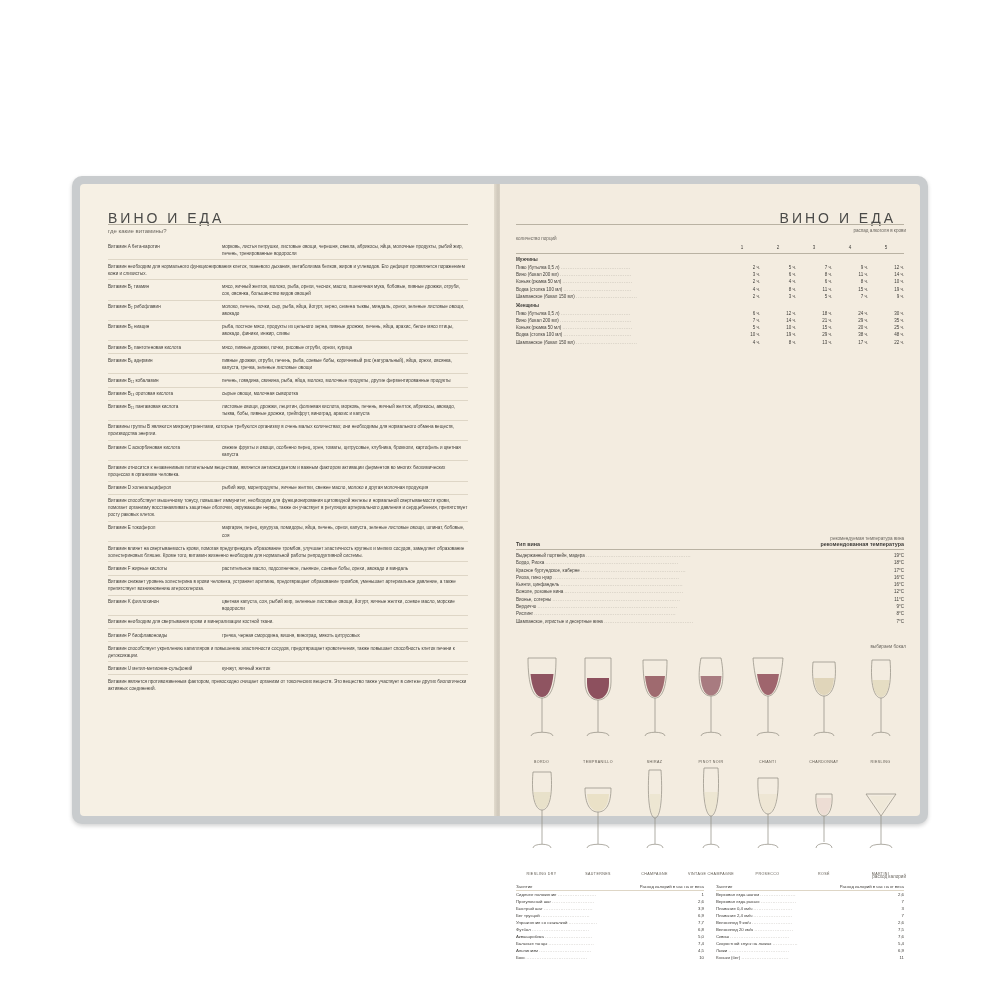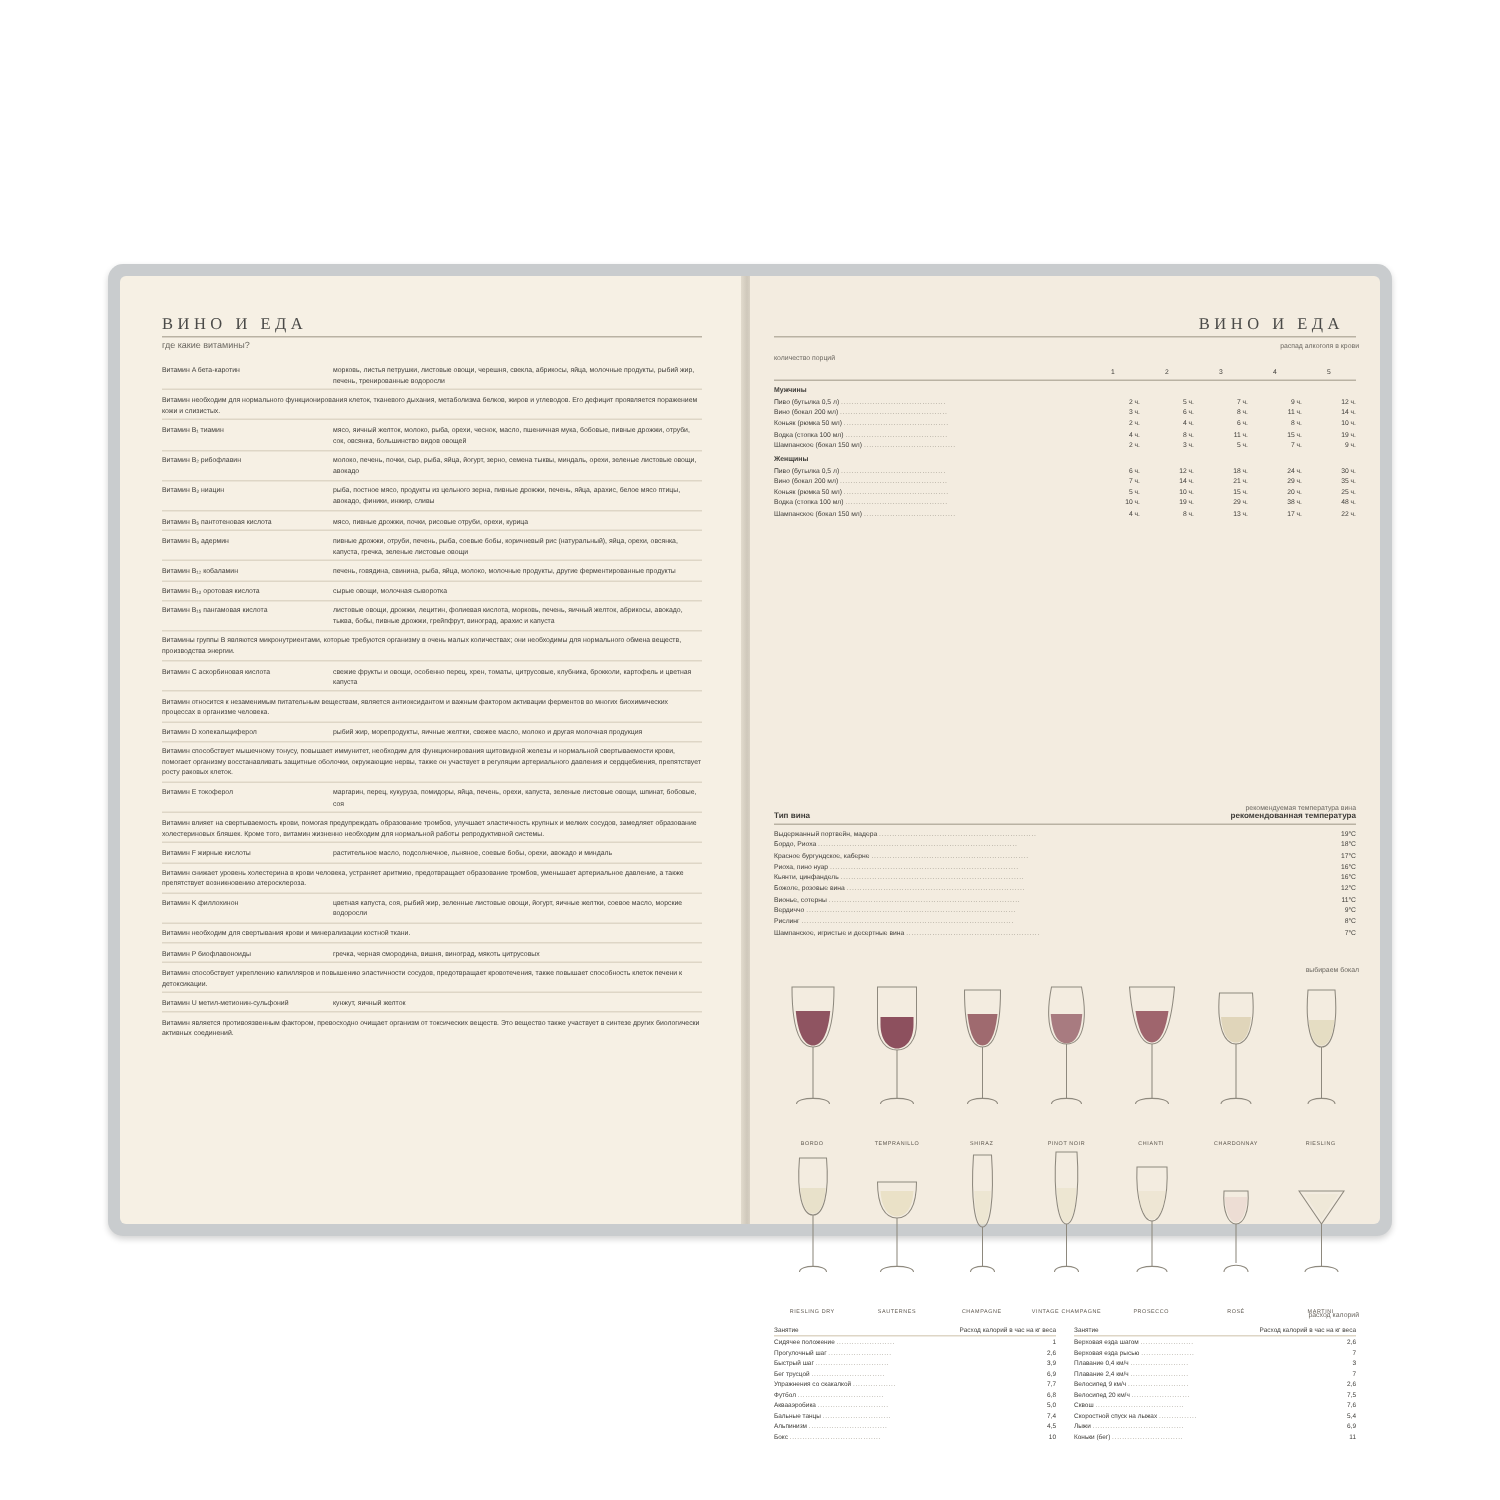--- a/index.html
+++ b/index.html
@@ -6,21 +6,21 @@
   body{width:1000px;height:1000px;font-family:"Liberation Sans",sans-serif;}
   .stage{position:relative;width:1000px;height:1000px;}
   .book{position:absolute;left:72px;top:176px;width:856px;height:648px;
         background:#c9ccce;border-radius:10px;box-shadow:0 2px 4px rgba(0,0,0,.18);}
   .page{position:absolute;top:8px;height:632px;background:#f6f0e4;}
   .page.left{left:8px;width:416px;border-radius:4px 0 0 4px;}
   .page.right{left:428px;width:420px;border-radius:0 4px 4px 0;}
   .page.right{background:#f3ece0;}
   .gutter{position:absolute;left:422px;top:8px;width:8px;height:632px;
           background:linear-gradient(90deg,#e2dbcd,#cfc8bb,#e2dbcd);}
-  .hdr{font-size:11px;letter-spacing:3px;color:#4a4a48;font-family:Liberation Serif, serif;}
+  .hdr{font-size:14px;letter-spacing:3px;color:#4a4a48;}
   .left .hdr{position:absolute;left:28px;top:26px;}
   .right .hdr{position:absolute;right:24px;top:26px;}
   .rule{position:absolute;height:1px;background:#b9b2a3;}
   .sub{position:absolute;left:28px;top:44px;font-size:6px;color:#6b6760;}
 
   
   .vt{position:absolute;left:28px;top:56px;width:360px;font-size:4.6px;color:#3f3d39;line-height:1.55;}
   .vrow{display:flex;padding:2.5px 0;border-bottom:.5px solid #ded6c6;}
   .vname{width:108px;flex:none;padding-right:6px;}
   .vdesc{flex:1;}

